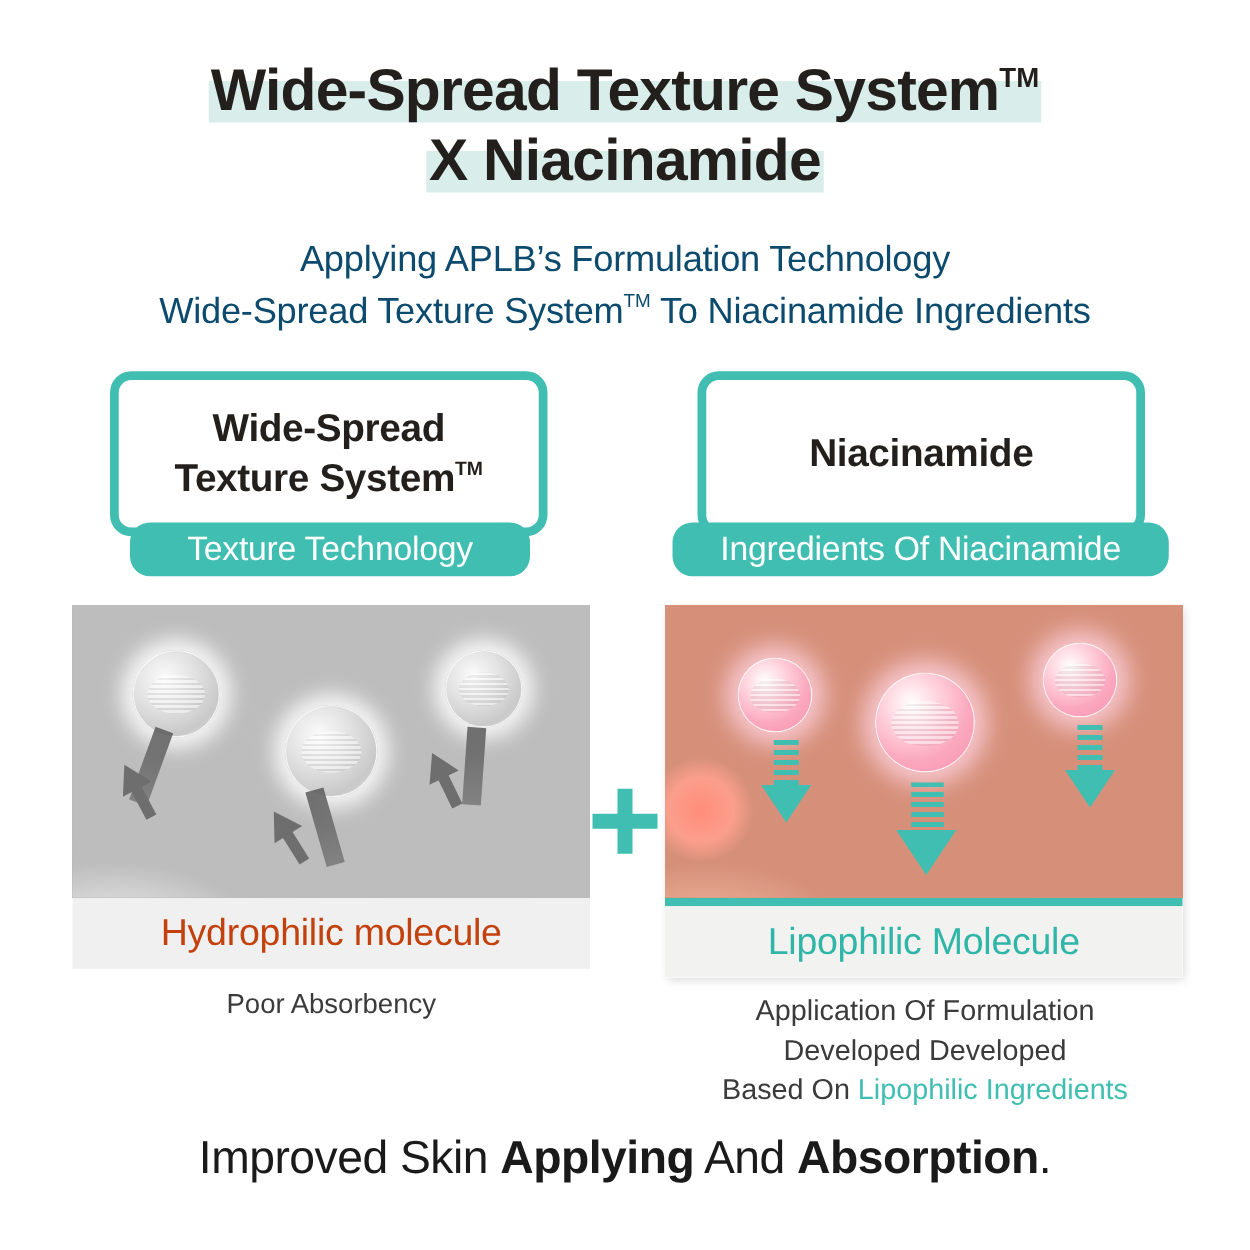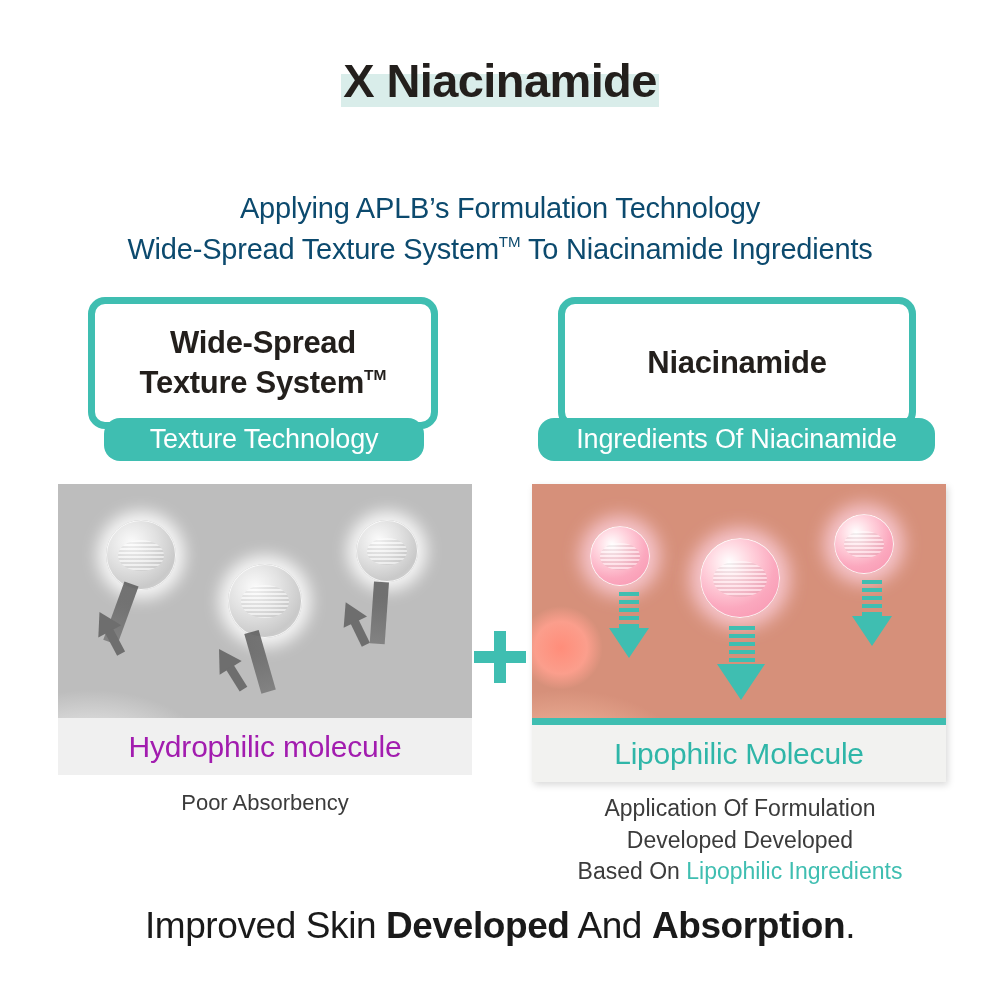--- a/index.html
+++ b/index.html
@@ -233,21 +233,21 @@
     width: 414px;
   }
   .caption-band {
     width: 414px;
     height: 57px;
     line-height: 57px;
     text-align: center;
     font-size: 30px;
     letter-spacing: -0.2px;
   }
-  .caption-gray { background: #f0f0f0; color: #a21caf; }
+  .caption-gray { background: #f0f0f0; color: #c2410c; }
   .caption-teal { background: #f2f2f0; color: #2fb6a8; font-weight: normal; }
 
   
   .note {
     position: absolute;
     text-align: center;
     color: #3b3b3b;
   }
   .note-left {
     left: 58px; top: 790px; width: 414px;
@@ -267,20 +267,23 @@
     font-size: 37px;
     color: #1a1a1a;
     letter-spacing: -0.4px;
   }
   .footer b { font-weight: bold; }
 </style>
 </head>
 <body>
 
 <div class="title-block">
+  <span class="title-line">
+    <span class="hl"><span>Wide-Spread Texture System</span><span class="tm">TM</span></span>
+  </span>
   <span class="title-line second">
     <span class="hl">X Niacinamide</span>
   </span>
 </div>
 
 <div class="subtitle-block">
   <span class="subtitle-line">Applying APLB’s Formulation Technology</span>
   <span class="subtitle-line"><span>Wide-Spread Texture System</span><span class="tm">TM</span><span> To Niacinamide Ingredients</span></span>
 </div>
 
@@ -368,14 +371,14 @@
   <div class="caption-band caption-teal">Lipophilic Molecule</div>
 </div>
 
 <div class="note note-right">
   <span>Application Of Formulation</span><br>
   <span>Developed Developed</span><br>
   <span>Based On </span><span class="accent">Lipophilic Ingredients</span>
 </div>
 
 <div class="footer">
-  <span>Improved Skin </span><b>Developed</b><span> And </span><b>Absorption</b><span>.</span>
+  <span>Improved Skin </span><b>Applying</b><span> And </span><b>Absorption</b><span>.</span>
 </div>
 
 </body></html>

